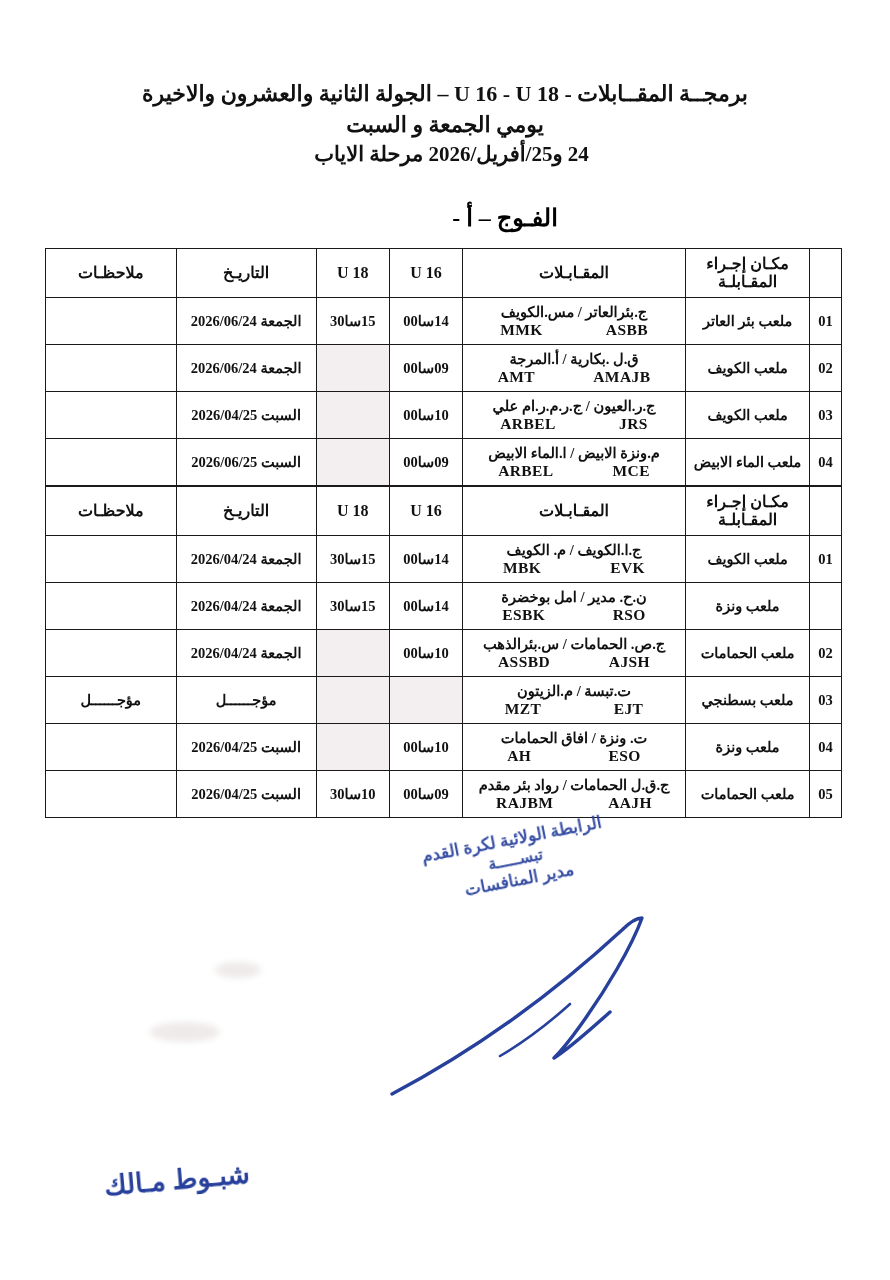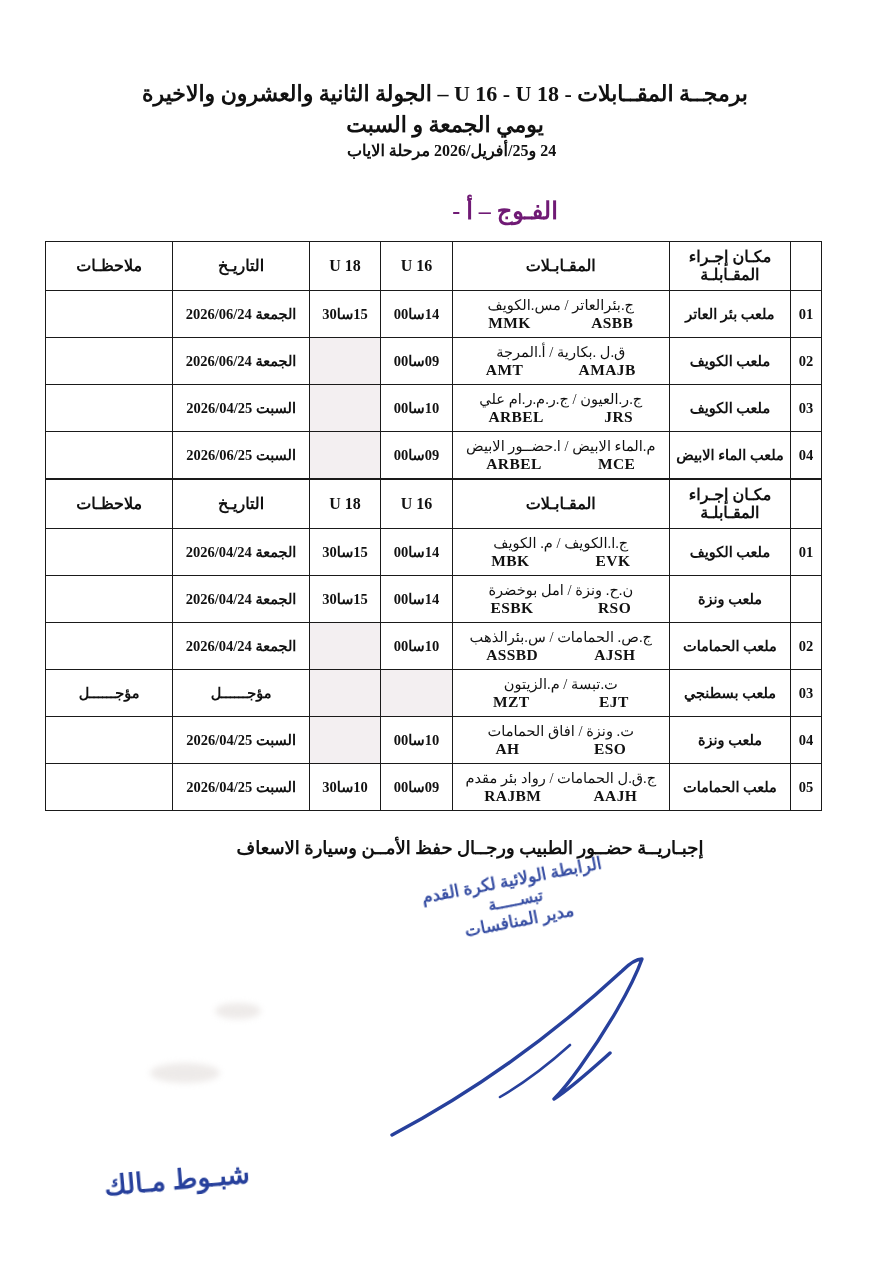--- a/index.html
+++ b/index.html
@@ -32,37 +32,37 @@
   }
   .title-line {
     font-weight: bold;
     font-size: 21.5px;
     letter-spacing: 0px;
     color: #111;
     white-space: nowrap;
   }
   .title-line.l1 { font-size: 22px; }
   .title-line.l2 { font-size: 22px; }
-  .title-line.l3 { font-size: 16px; padding-left: 13px; }
+  .title-line.l3 { font-size: 21px; padding-left: 13px; }
 
   
   .group-heading {
     text-align: center;
     font-weight: bold;
     font-size: 24px;
     margin-right: 0;
     padding-left: 120px;
-    color: #701a75;
+    color: #000000;
   }
   .gh-a { margin-top: 34px; margin-bottom: 16px; }
   .gh-b { margin-top: 30px; margin-bottom: 14px; }
 
   
   .sched-wrap {
-    padding: 0 68px 0 45px;
+    padding: 0 48px 0 45px;
   }
   table.sched {
     width: 100%;
     border-collapse: collapse;
     table-layout: fixed;
     direction: rtl;
   }
   table.sched th,
   table.sched td {
     border: 1.4px solid #1a1a1a;
@@ -97,21 +97,21 @@
     direction: ltr;
   }
   .cell-venue { font-size: 15.5px; }
 
   .match-cell {
     padding: 1px 3px;
     line-height: 1.12;
   }
   .match-ar {
     font-size: 14.6px;
-    font-weight: normal;
+    font-weight: bold;
     white-space: nowrap;
     display: block;
   }
   .match-codes {
     display: flex;
     flex-direction: row;
     justify-content: space-around;
     direction: ltr;
     font-family: "Liberation Serif", serif;
     font-size: 15.5px;
@@ -268,21 +268,21 @@
             </td>
             <td class="cell-time">10سا00</td>
             <td class="cell-time cell-empty"></td>
             <td class="cell-date">السبت 2026/04/25</td>
             <td class="cell-post"></td>
           </tr>
           <tr>
             <td class="cell-num">04</td>
             <td class="cell-venue">ملعب الماء الابيض</td>
             <td class="match-cell">
-              <span class="match-ar">م.الماء الابيض  /  ا.حضــور الابيض</span>
+              <span class="match-ar">م.ونزة الابيض  /  ا.الماء الابيض</span>
               <span class="match-codes">
                 <span>ARBEL</span>
                 <span>MCE</span>
               </span>
             </td>
             <td class="cell-time">09سا00</td>
             <td class="cell-time cell-empty"></td>
             <td class="cell-date">السبت 2026/06/25</td>
             <td class="cell-post"></td>
           </tr>
@@ -325,21 +325,21 @@
             </td>
             <td class="cell-time">14سا00</td>
             <td class="cell-time">15سا30</td>
             <td class="cell-date">الجمعة 2026/04/24</td>
             <td class="cell-post"></td>
           </tr>
           <tr>
             <td class="cell-num"></td>
             <td class="cell-venue">ملعب ونزة</td>
             <td class="match-cell">
-              <span class="match-ar">ن.ح. ونزة  /  امل بوخضرة</span>
+              <span class="match-ar">ن.ح. مدير  /  امل بوخضرة</span>
               <span class="match-codes">
                 <span>ESBK</span>
                 <span>RSO</span>
               </span>
             </td>
             <td class="cell-time">14سا00</td>
             <td class="cell-time">15سا30</td>
             <td class="cell-date">الجمعة 2026/04/24</td>
             <td class="cell-post"></td>
           </tr>
@@ -400,21 +400,20 @@
             </td>
             <td class="cell-time">09سا00</td>
             <td class="cell-time">10سا30</td>
             <td class="cell-date">السبت 2026/04/25</td>
             <td class="cell-post"></td>
           </tr>
         </tbody>
     </table>
   </div>
 
-  <div class="footer-note">إجبـاريــة حضــور الطبيب ورجــال حفظ الأمــن وسيارة الاسعاف</div>
 
   <div class="sign-area">
     <div class="stamp">
       <div class="s-line s1">الرابطة الولائية لكرة القدم</div>
       <div class="s-line s2">تبســـــة</div>
       <div class="s-line s3">مدير المنافسات</div>
     </div>
 
     <svg class="sig-svg" width="320" height="200" viewBox="0 0 320 200">
       <path d="M18 188 C 90 150, 170 96, 248 24 C 255 17, 262 12, 268 12 C 258 40, 232 84, 206 120 C 196 134, 186 146, 180 152 C 196 142, 218 122, 236 106" fill="none" stroke="#27409c" stroke-width="3.4" stroke-linecap="round" stroke-linejoin="round"></path>

